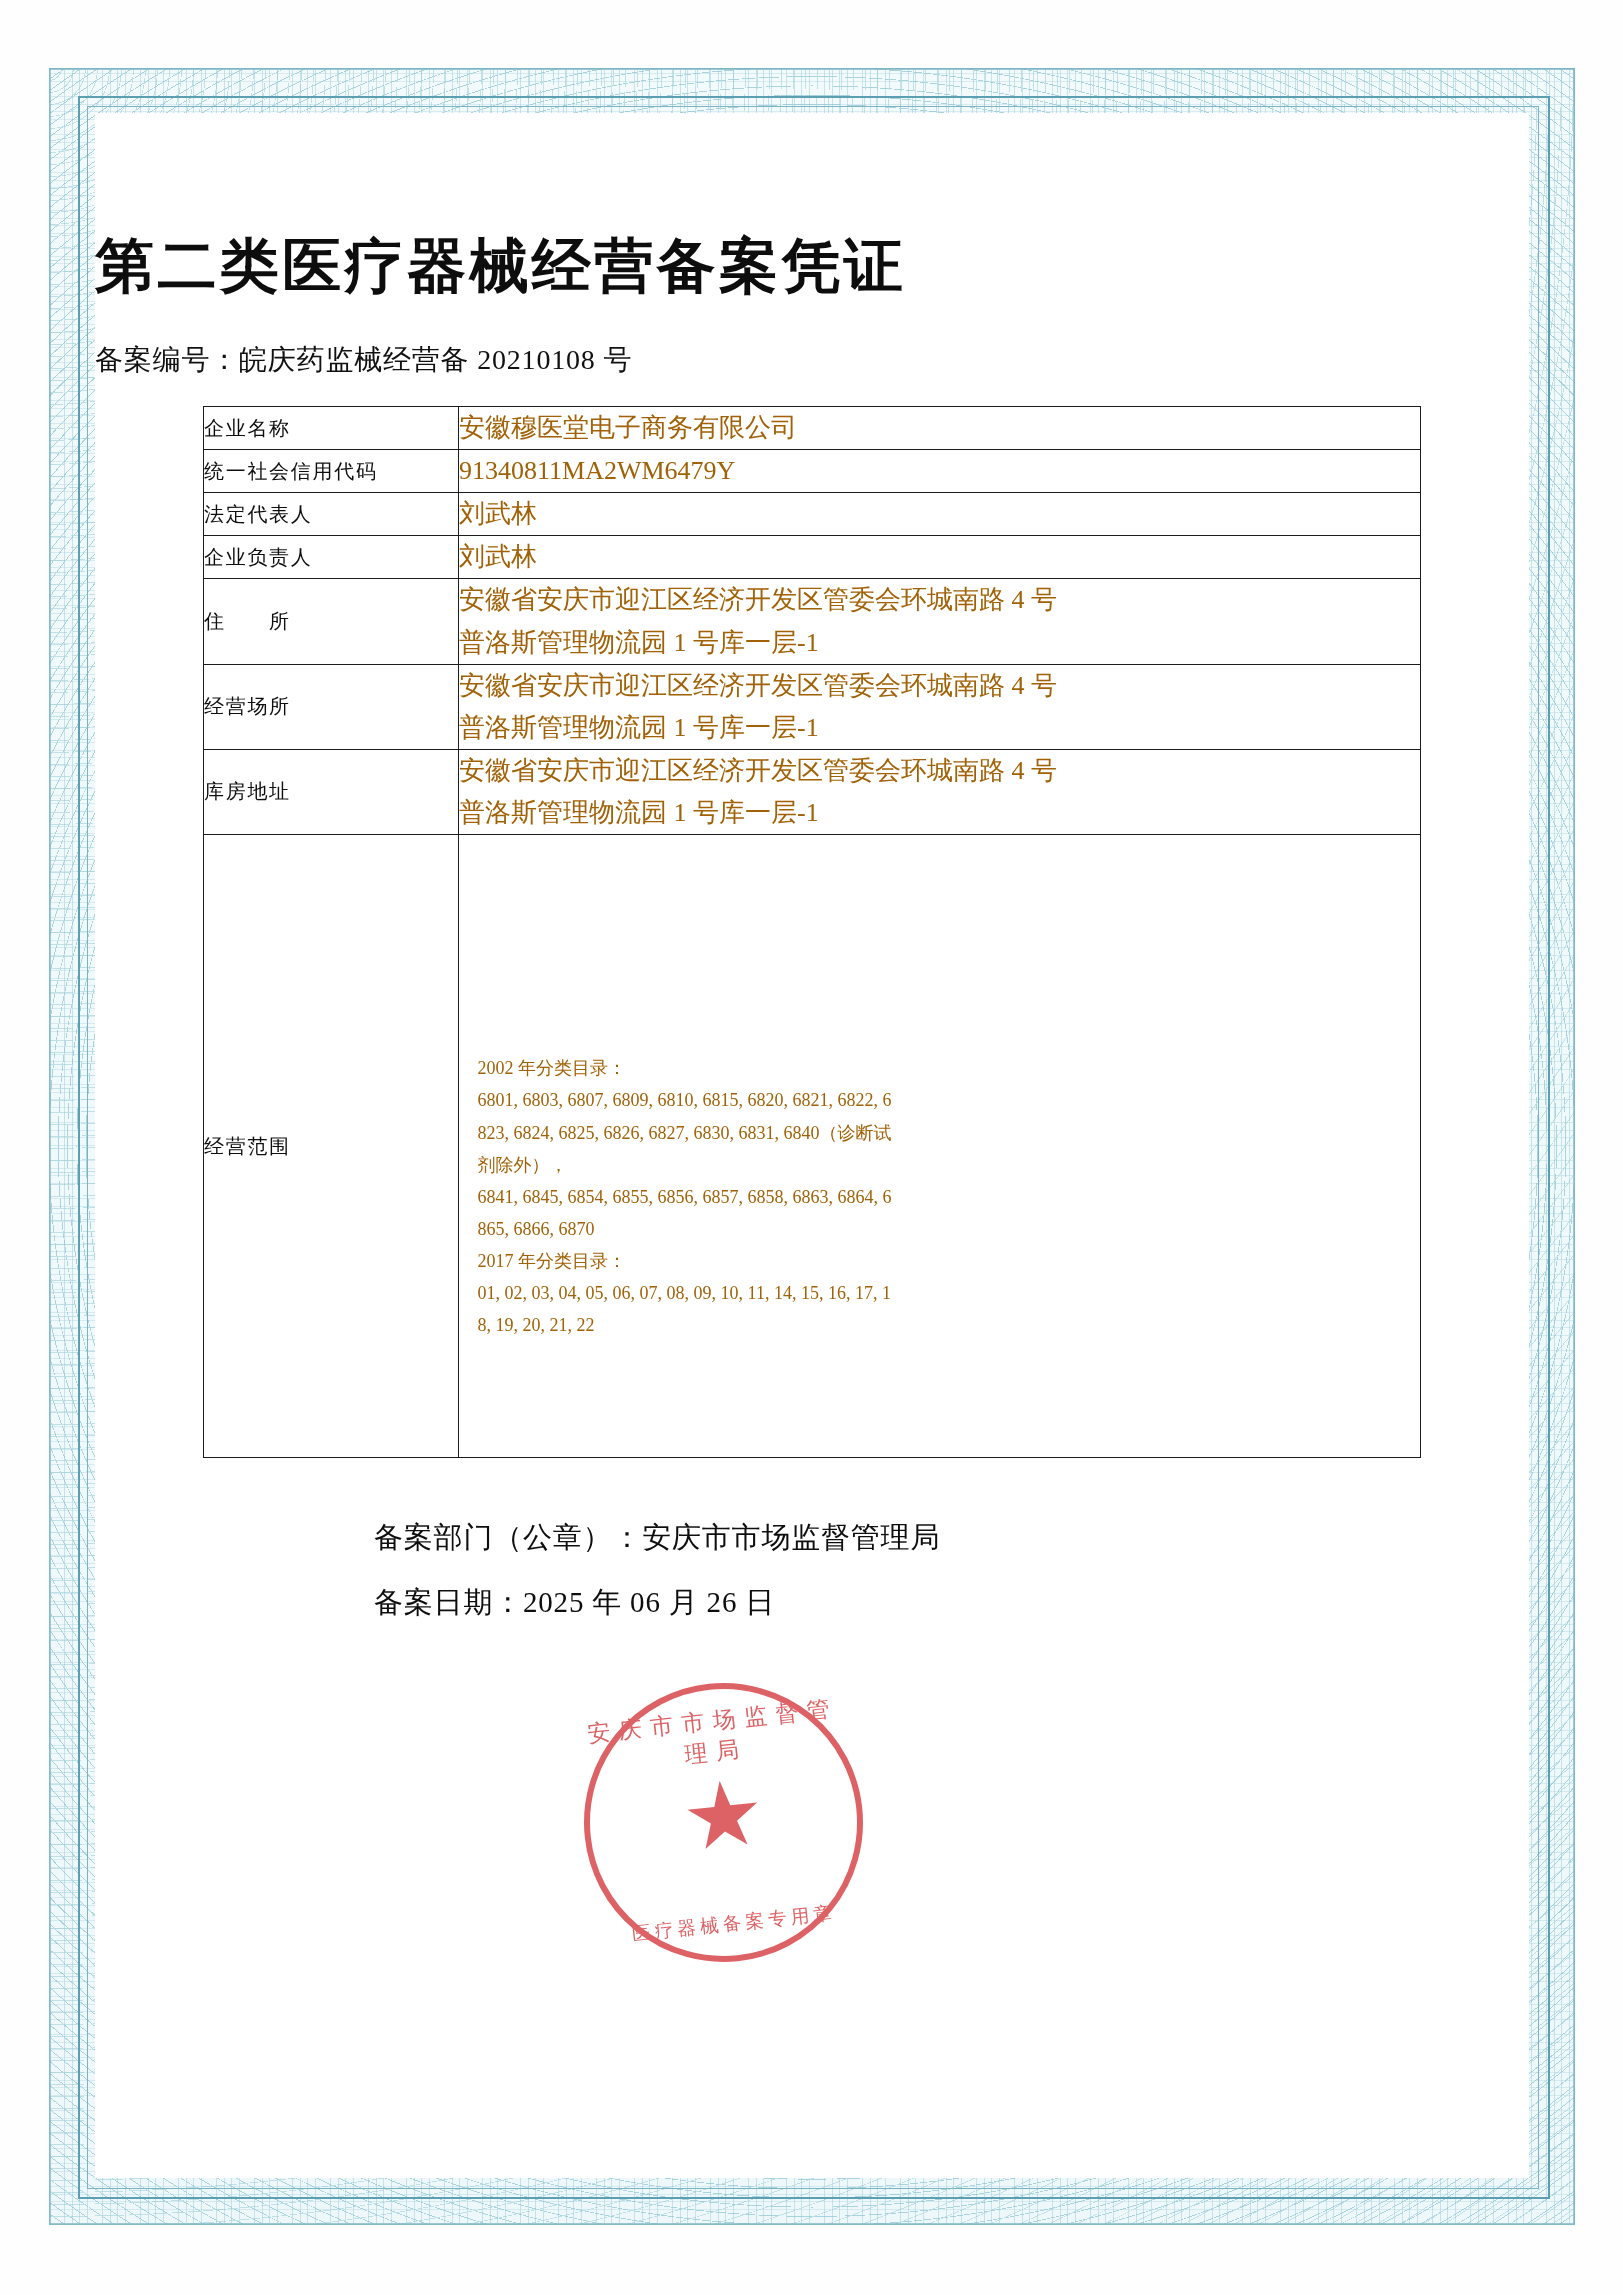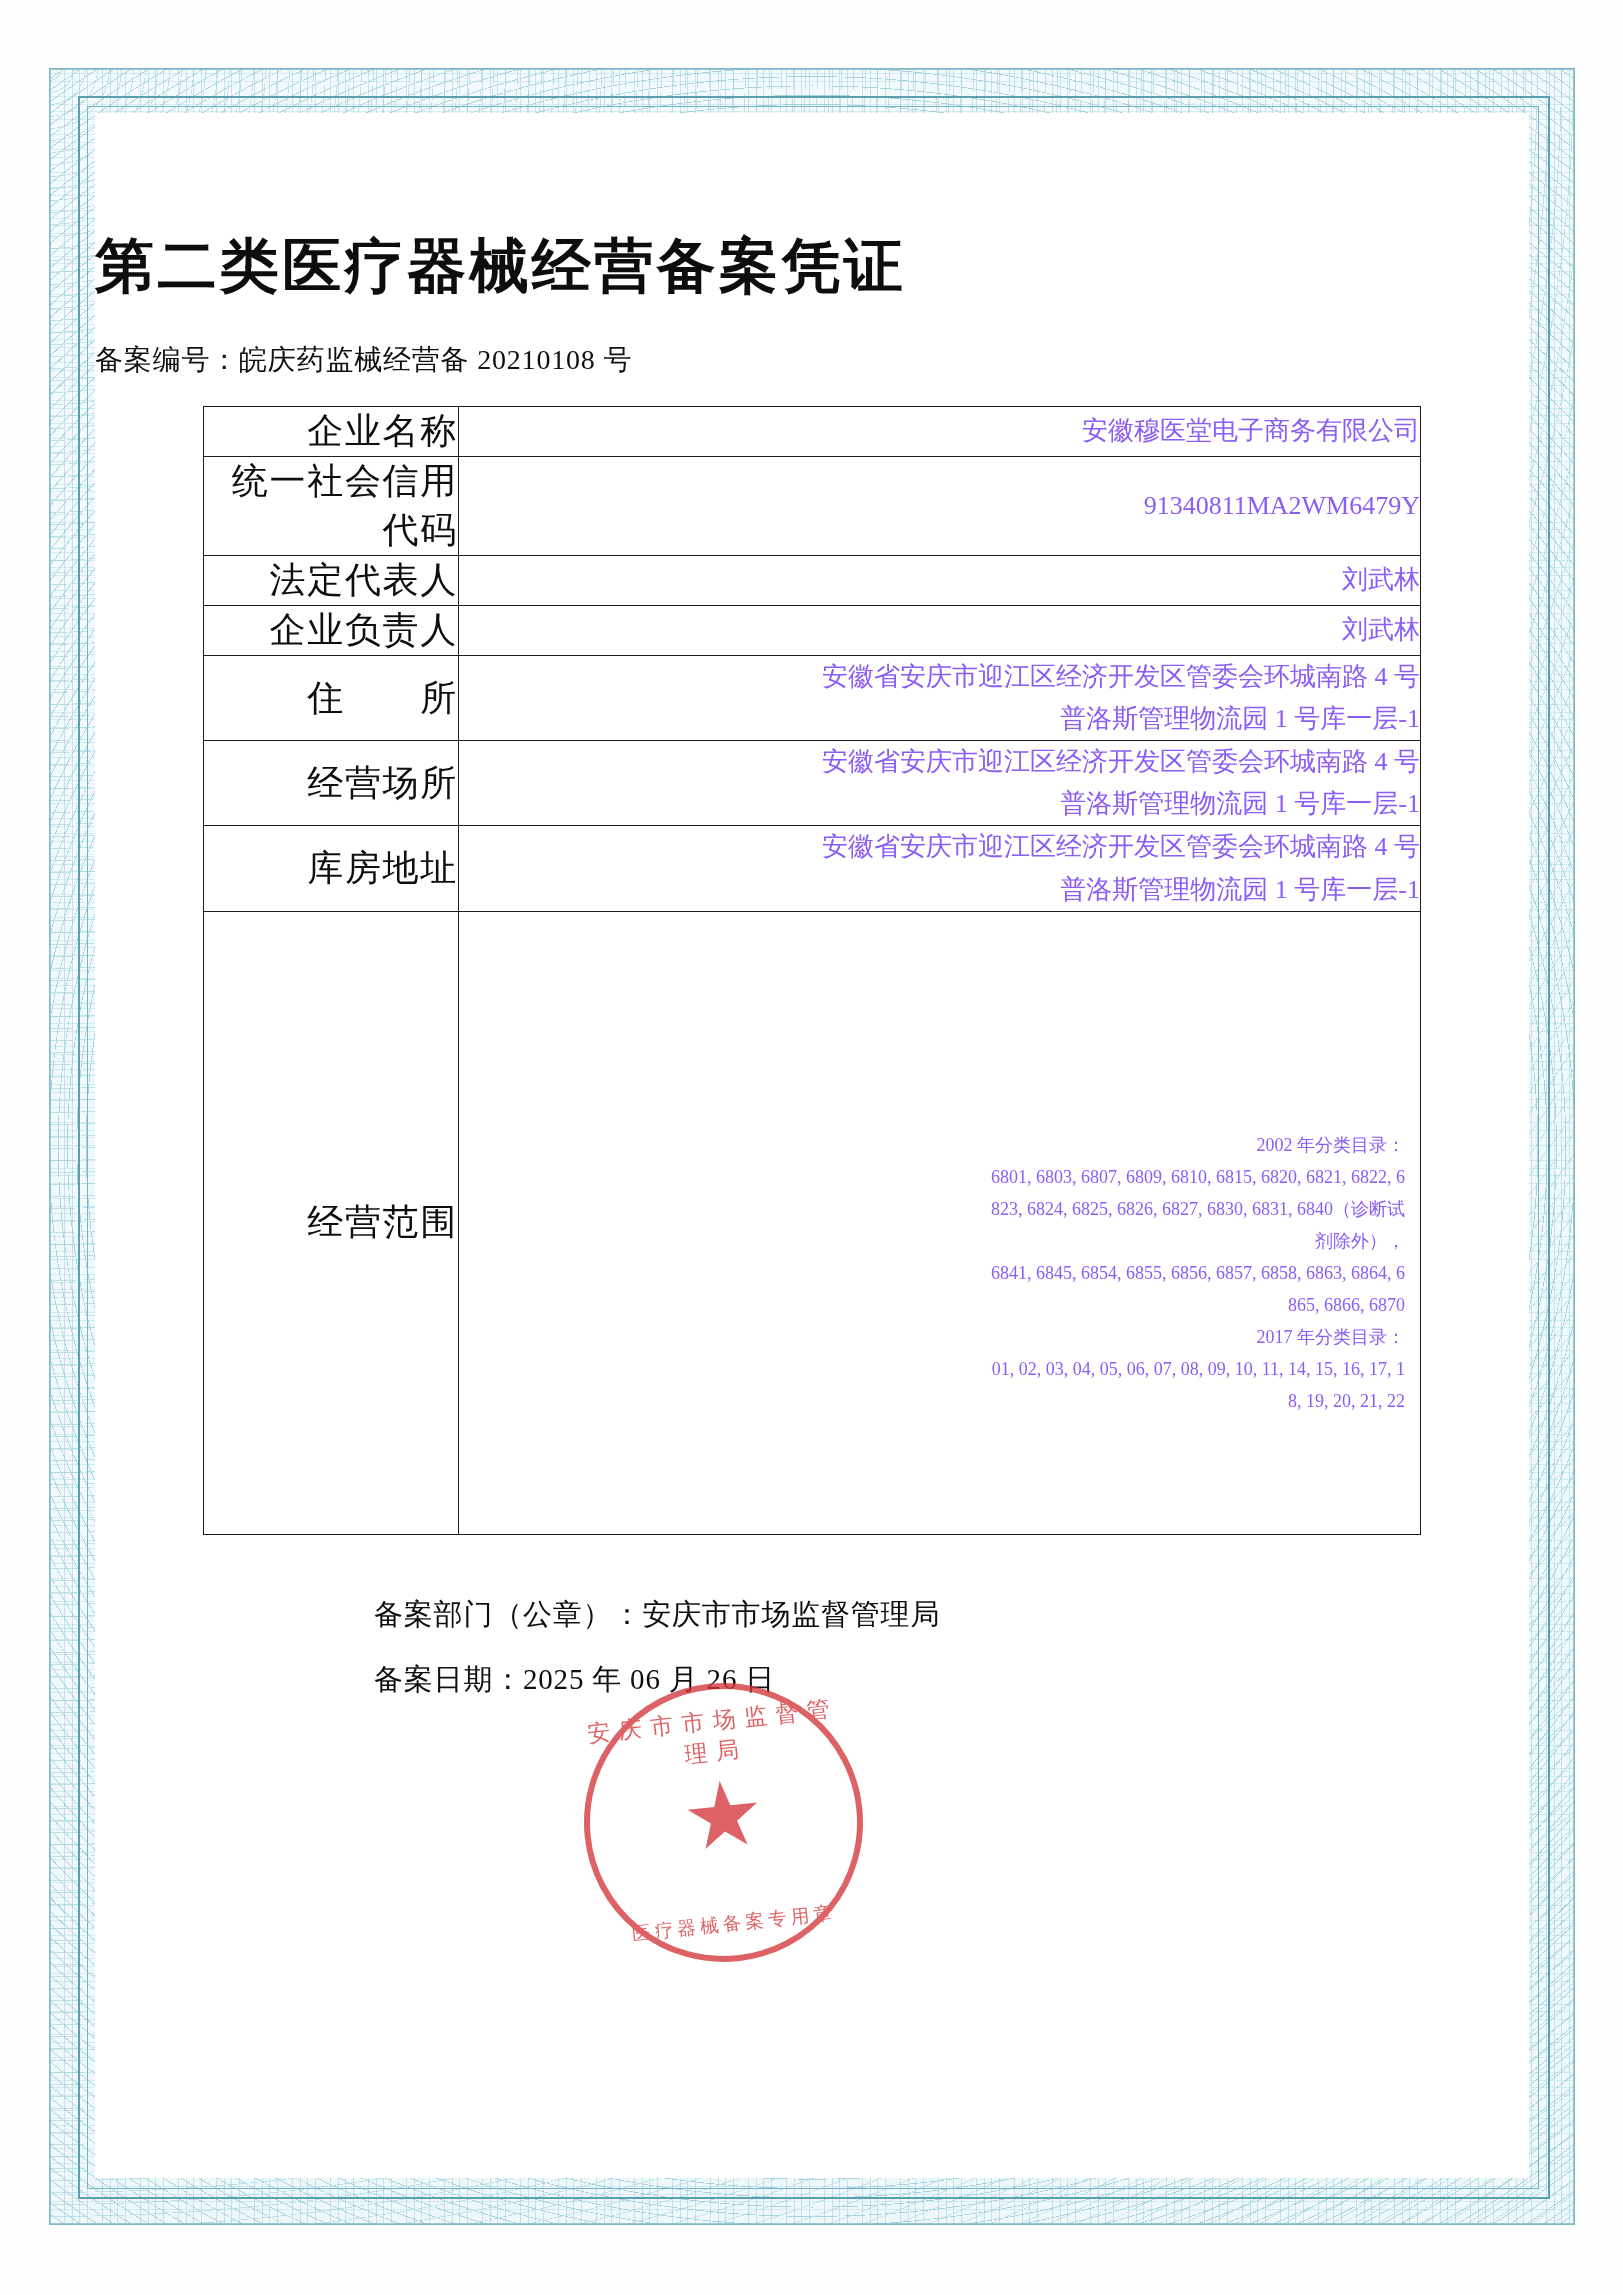--- a/index.html
+++ b/index.html
@@ -114,33 +114,32 @@
     border-collapse: collapse;
     table-layout: fixed;
   }
   .tbl td {
     border: 1.7px solid #1c1c1c;
     padding: 0;
     vertical-align: middle;
   }
   .lbl {
     width: 254px;
-    text-align: right;
-    font-size: 36px;
+    text-align: left;
+    font-size: 20px;
     letter-spacing: 1.7px;
     padding: 13.5px 5px;
     color: #0e0e0e;
   }
   .val {
     font-size: 26px;
     padding: 13.5px 12px 13.5px 18.6px;
     line-height: 1.62;
-    color: #8b5cf6;
+    color: #a16207;
     word-break: break-all;
-    text-align: right;
   }
   .val .line { display: block; }
   .val.scope {
     padding: 15px 15px 15px 18.6px;
     line-height: 1.78;
     font-size: 18px;
   }
   .scope-cell { height: 592px; vertical-align: top; }
   .scope-cell .inner { padding-top: 101px; }
   .lbl.scope-lbl { vertical-align: middle; }

